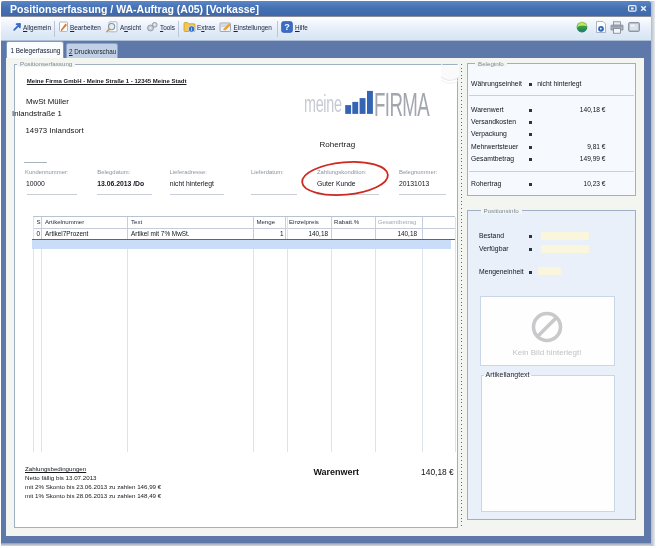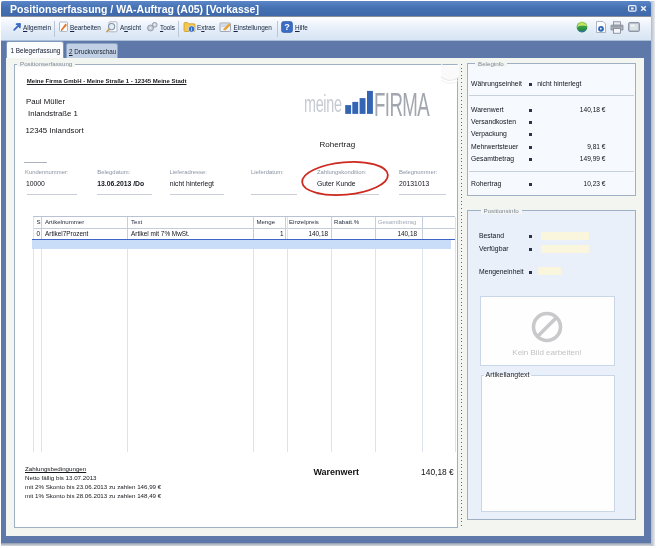--- a/index.html
+++ b/index.html
@@ -134,23 +134,23 @@
 <div class="a" style="left:13.5px;top:63.5px;width:444px;height:464px;background:#fff;border:1px solid #9fafc4;box-sizing:border-box"></div>
 <div class="a lbl" style="left:17px;top:59.8px;background:#f3f5f1;padding:0 3px">Positionserfassung</div>
 
 <svg class="a" style="left:439px;top:64px" width="22" height="23" viewBox="0 0 22 23">
       <path d="M2 0 Q11 5 20 0 L20 13 Q11 20 2 13 Z" fill="#fafafb"></path>
       <path d="M2 13 Q11 20 20 13" fill="none" stroke="#ebebef" stroke-width="1.1"></path>
       <path d="M2 16 Q11 23 20 16" fill="none" stroke="#f1f1f4" stroke-width="1"></path>
     </svg>
 
 <div class="a" style="left:26.8px;top:77.6px;font-size:6px;font-weight:bold;color:#1a1a1f;text-decoration:underline;white-space:nowrap">Meine Firma GmbH - Meine Straße 1 - 12345 Meine Stadt</div>
-<div class="a" style="left:26px;top:96.6px;font-size:7.8px;color:#121216;white-space:nowrap">Paul Müller</div>
-<div class="a" style="left:28px;top:108.9px;font-size:7.8px;color:#121216;white-space:nowrap">Inlandstraße 1</div>
-<div class="a" style="left:25.5px;top:126.2px;font-size:7.8px;color:#121216;white-space:nowrap">12345 Inlandsort</div>
+<div class="a" style="left:26px;top:96.6px;font-size:7.8px;color:#121216;white-space:nowrap">MwSt Müller</div>
+<div class="a" style="left:12px;top:108.9px;font-size:7.8px;color:#121216;white-space:nowrap">Inlandstraße 1</div>
+<div class="a" style="left:25.5px;top:126.2px;font-size:7.8px;color:#121216;white-space:nowrap">14973 Inlandsort</div>
 
 <div class="a" style="left:24px;top:162.3px;width:22.5px;height:1px;background:#aab2be"></div>
 
 <div class="a" style="left:303.5px;top:92.6px;font-size:23px;color:#c5c9d1;letter-spacing:-0.5px;transform:scaleX(0.625);transform-origin:0 0;line-height:1">meine</div>
 <svg class="a" style="left:344.5px;top:89.8px" width="30" height="24" viewBox="0 0 30 24">
       <rect x="0.2" y="15.1" width="5.9" height="8.8" fill="#3465b4"></rect>
       <rect x="7.3" y="11.9" width="5.9" height="12" fill="#3465b4"></rect>
       <rect x="14.6" y="8.1" width="5.9" height="15.8" fill="#3465b4"></rect>
       <rect x="22" y="0.9" width="5.9" height="23" fill="#3465b4"></rect>
     </svg>
@@ -261,18 +261,18 @@
     <div class="a yb" style="position:absolute;left:541px;top:244.8px;width:47.5px;height:7.8px"></div>
 <div class="a bi" style="left:479px;top:268.3px">Mengeneinheit</div>
     <div class="a bu" style="top:271.3px"></div>
     <div class="a yb" style="position:absolute;left:538px;top:266.8px;width:22.5px;height:7.8px"></div>
 
 <div class="a" style="left:480px;top:296px;width:134.5px;height:69.5px;background:#fefefe;border:1px solid #c9d6e8;box-sizing:border-box"></div>
 <svg class="a" style="left:531px;top:311px" width="32" height="32" viewBox="0 0 32 32">
       <circle cx="16" cy="16" r="13.5" fill="none" stroke="#c9c9cc" stroke-width="3.6"></circle>
       <path d="M6.5 25.5 L25.5 6.5" stroke="#c9c9cc" stroke-width="3.6"></path>
     </svg>
-<div class="a" style="left:480px;top:347.5px;width:134px;text-align:center;font-size:8px;color:#c2c2c6;white-space:nowrap">Kein Bild earbeiten!</div>
+<div class="a" style="left:480px;top:347.5px;width:134px;text-align:center;font-size:8px;color:#c2c2c6;white-space:nowrap">Kein Bild hinterlegt!</div>
 
 <div class="a" style="left:481px;top:375px;width:133.5px;height:137px;background:#fefefe;border:1px solid #c9d6e8;box-sizing:border-box"></div>
 <div class="a" style="left:483.5px;top:371px;font-size:7px;color:#26282e;background:linear-gradient(to bottom,#e9f0fa 52%,#fefefe 52%);padding:0 2px;white-space:nowrap">Artikellangtext</div>
 
 </div>
 
 </body></html>

